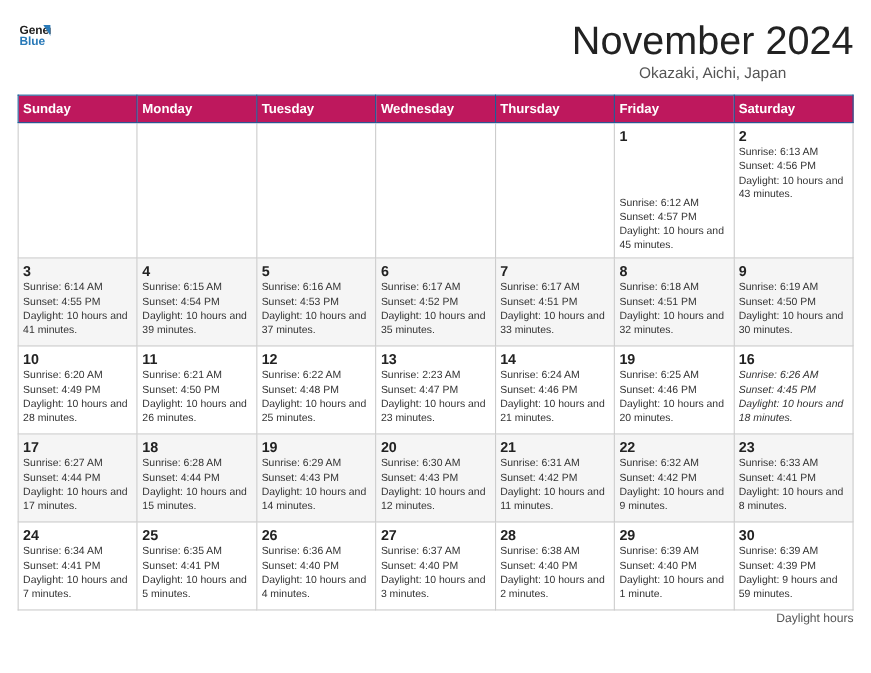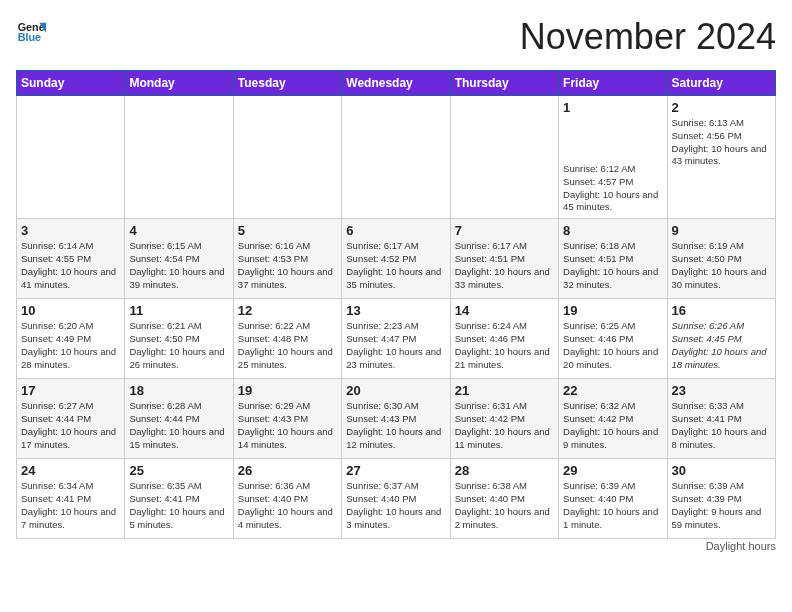--- a/index.html
+++ b/index.html
@@ -34,21 +34,21 @@
     .location {
       font-size: 14px;
       color: #555;
     }
     table {
       width: 100%;
       border-collapse: collapse;
       table-layout: fixed;
     }
     thead th {
-      background-color: #6d28d9;
+      background-color: #be185d;
       color: #fff;
       font-size: 12px;
       font-weight: bold;
       padding: 5px 4px;
       text-align: left;
       border: 1px solid #1a5f99;
     }
     tbody td {
       border: 1px solid #ccc;
       vertical-align: top;
@@ -87,20 +87,21 @@
 <div class="header">
   <div class="logo">
     <svg class="logo-icon" viewBox="0 0 36 36">
       <text x="2" y="18" font-size="13" font-weight="bold" fill="#222" font-family="Arial">General</text>
       <text x="2" y="30" font-size="13" font-weight="bold" fill="#2a7ab8" font-family="Arial">Blue</text>
       <polygon points="28,8 36,8 36,20" fill="#2a7ab8"></polygon>
     </svg>
   </div>
   <div class="title-block">
     <div class="month-title">November 2024</div>
+    <div class="location">Okazaki, Aichi, Japan</div>
   </div>
 </div>
 
 <table>
   <thead>
     <tr>
     <th>Sunday</th>
         <th>Monday</th>
         <th>Tuesday</th>
         <th>Wednesday</th>

